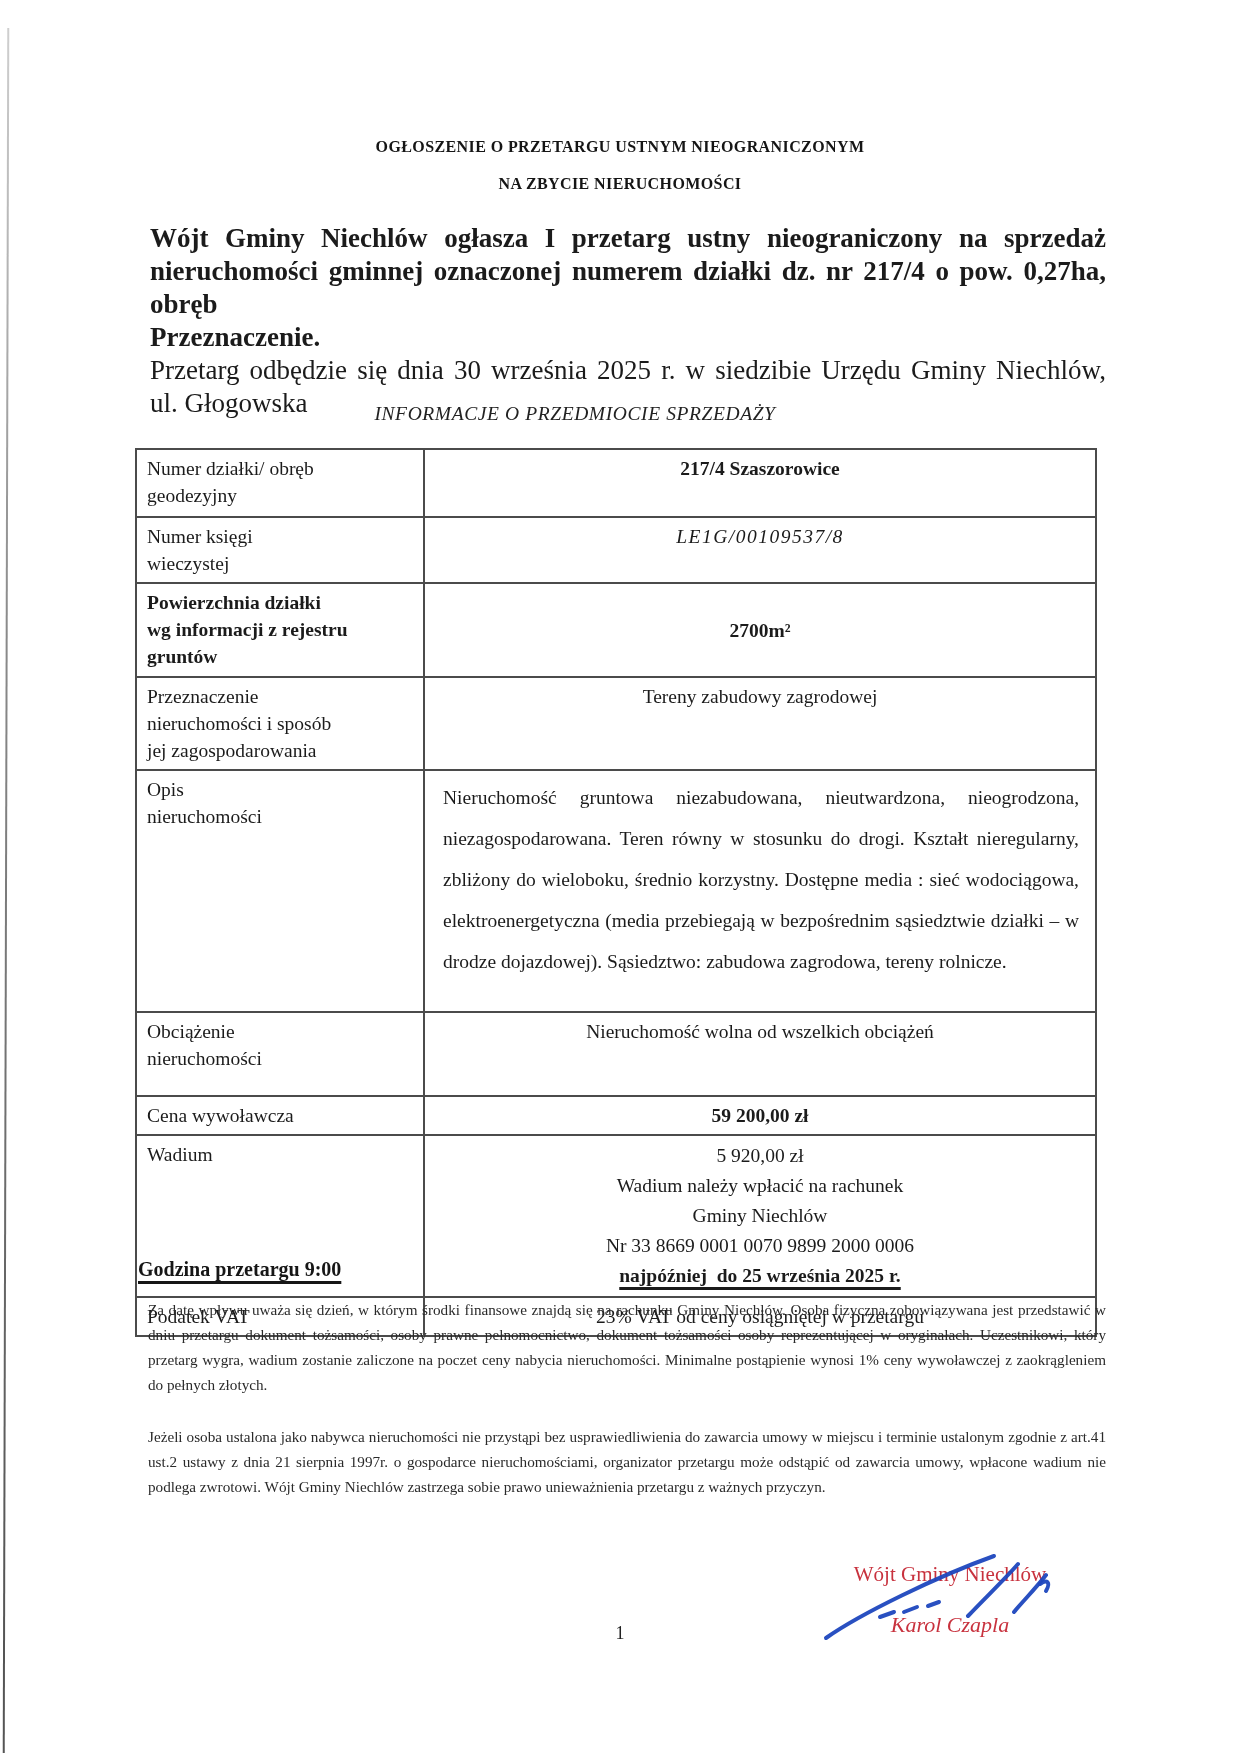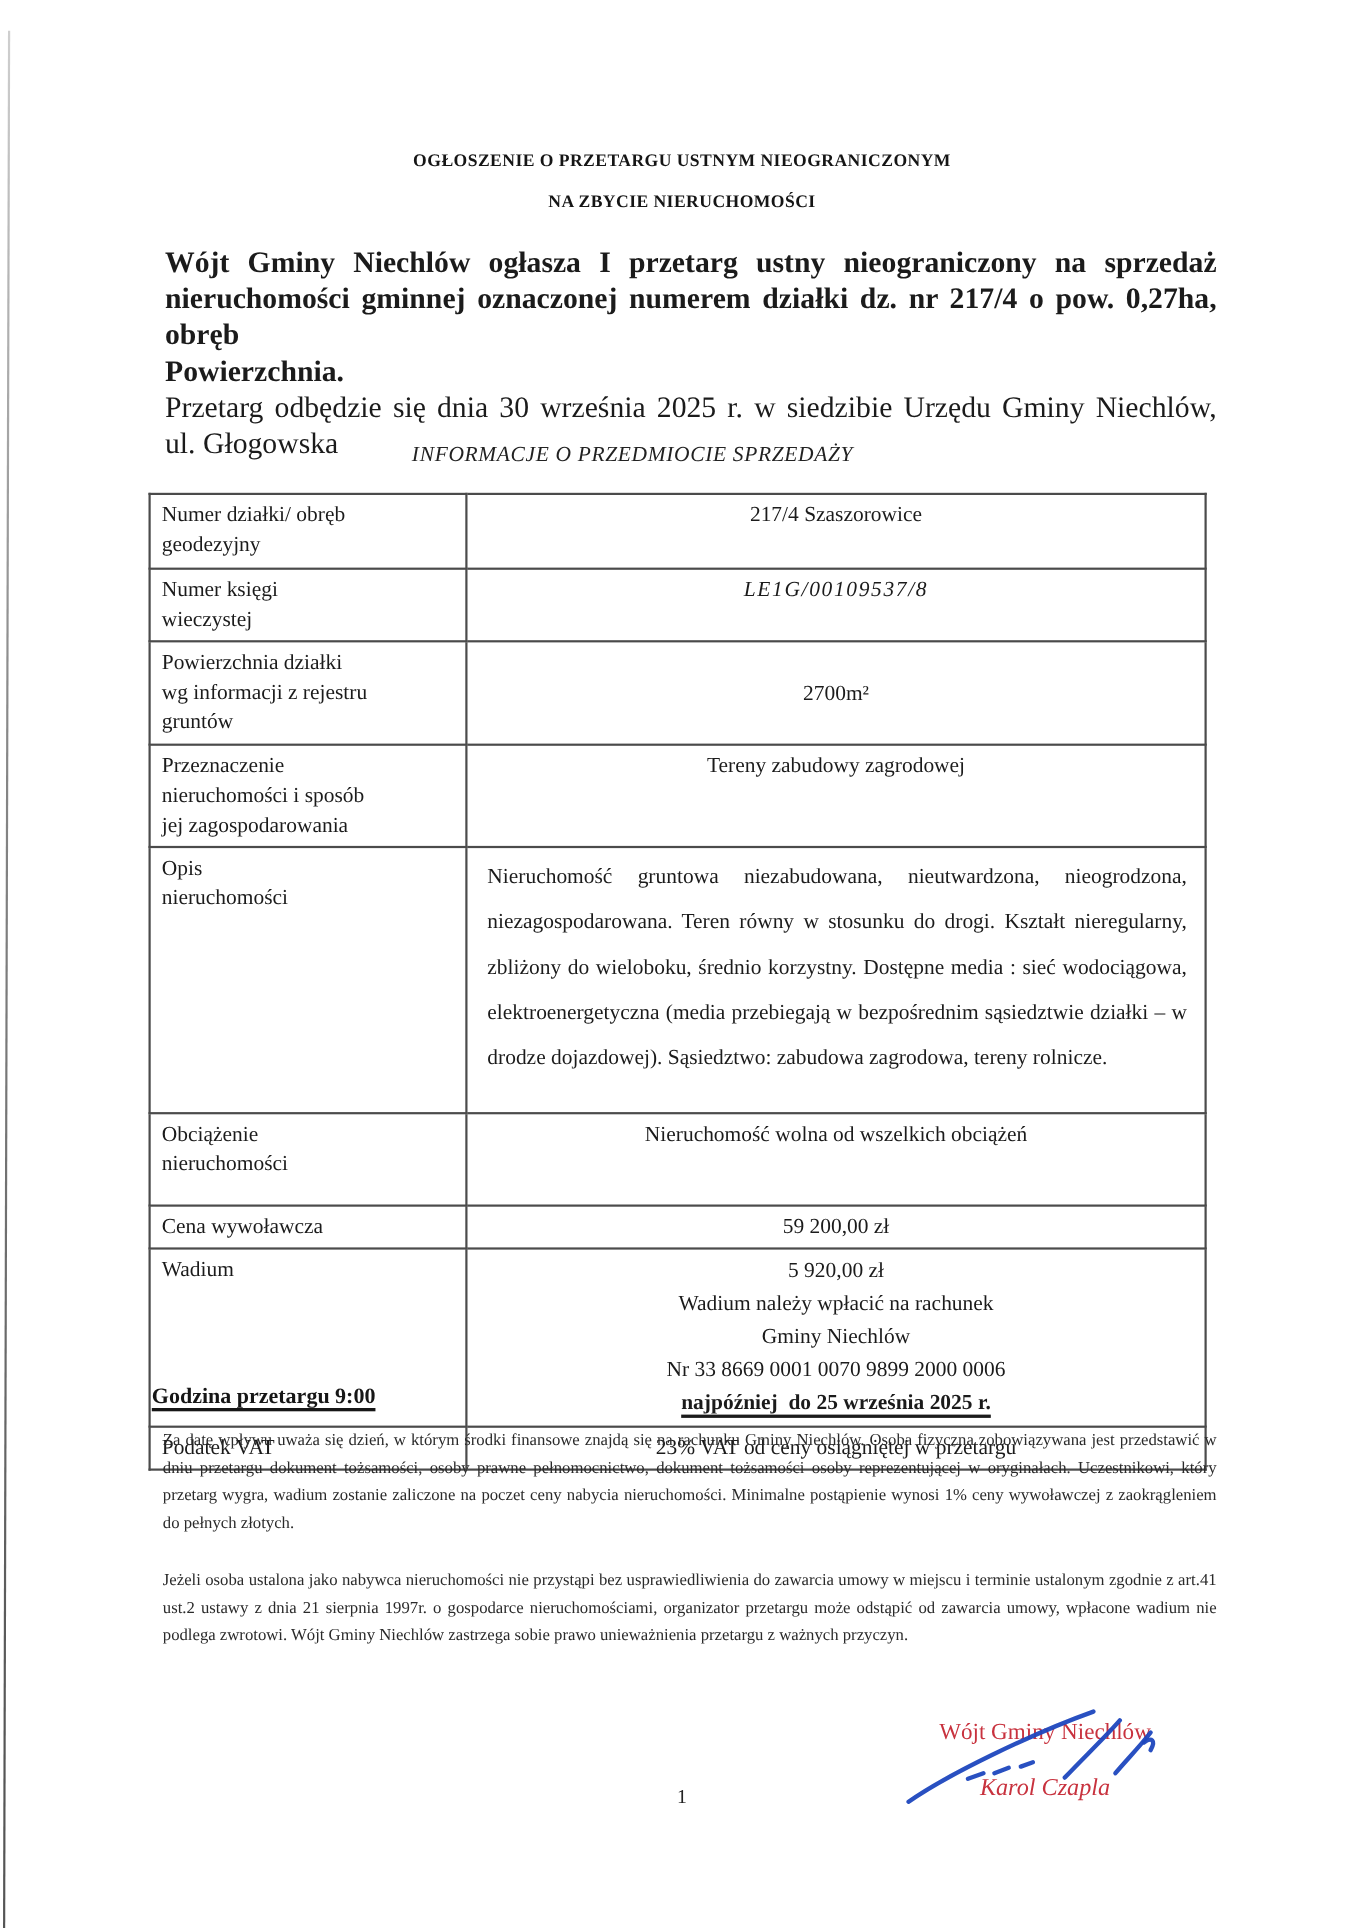--- a/index.html
+++ b/index.html
@@ -39,32 +39,32 @@
   }
 
   table.info-table {
     position: absolute; top: 448px; left: 135px; width: 962px;
     border-collapse: collapse; table-layout: fixed; font-size: 19.5px;
   }
   .info-table td { border: 2px solid #4b4b4b; vertical-align: top; padding: 5px 10px; }
   td.cell-label { white-space: pre-line; line-height: 27px; }
   td.cell-value { text-align: center; line-height: 27px; }
   .vline { min-height: 4px; }
-  .vline.bold { font-weight: normal; }
+  .vline.bold { font-weight: bold; }
   .vline.italic { font-style: italic; letter-spacing: 1.5px; }
   .vline.bold-underline {
     font-weight: bold; text-decoration: underline;
     text-decoration-thickness: 2.5px; text-underline-offset: 5px;
   }
   .vline.justify { text-align: justify; line-height: 41px; }
 
   
   .info-table tr:nth-child(1) td { height: 56px; }
   .info-table tr:nth-child(2) td { height: 50px; }
-  .info-table tr:nth-child(3) td { height: 82px; }
+  .info-table tr:nth-child(3) td { height: 82px; font-weight: bold; }
   .info-table tr:nth-child(4) td { height: 80px; }
   .info-table tr:nth-child(5) td { height: 228px; }
   .info-table tr:nth-child(6) td { height: 72px; }
   .info-table tr:nth-child(7) td { height: 22px; }
   .info-table tr:nth-child(8) td { height: 138px; }
   .info-table tr:nth-child(9) td { height: 24px; margin-top: 43px; }
   .info-table tr:nth-child(3) td.cell-value { vertical-align: middle; }
   .info-table tr:nth-child(5) td.cell-value { padding: 6px 16px 6px 18px; }
   .info-table tr:nth-child(8) td.cell-value .vline { line-height: 30px; }
 
@@ -96,21 +96,21 @@
 
 <div class="doc-title">
   <div>OGŁOSZENIE O PRZETARGU USTNYM NIEOGRANICZONYM</div>
   <div>NA ZBYCIE NIERUCHOMOŚCI</div>
 </div>
 
 <div class="intro">
   <div class="intro-bold">
       <div class="jline">Wójt Gminy Niechlów ogłasza I przetarg ustny nieograniczony na sprzedaż</div>
       <div class="jline">nieruchomości gminnej oznaczonej numerem działki dz. nr 217/4 o pow. 0,27ha, obręb</div>
-      <div class="jline last">Powierzchnia.</div>
+      <div class="jline last">Przeznaczenie.</div>
     </div>
   <div>
       <div class="jline">Przetarg odbędzie się dnia 30 września 2025 r. w siedzibie Urzędu Gminy Niechlów,</div>
       <div class="jline last">ul. Głogowska</div>
     </div>
 </div>
 
 <div class="section-heading">INFORMACJE O PRZEDMIOCIE SPRZEDAŻY</div>
 
 <table class="info-table">

